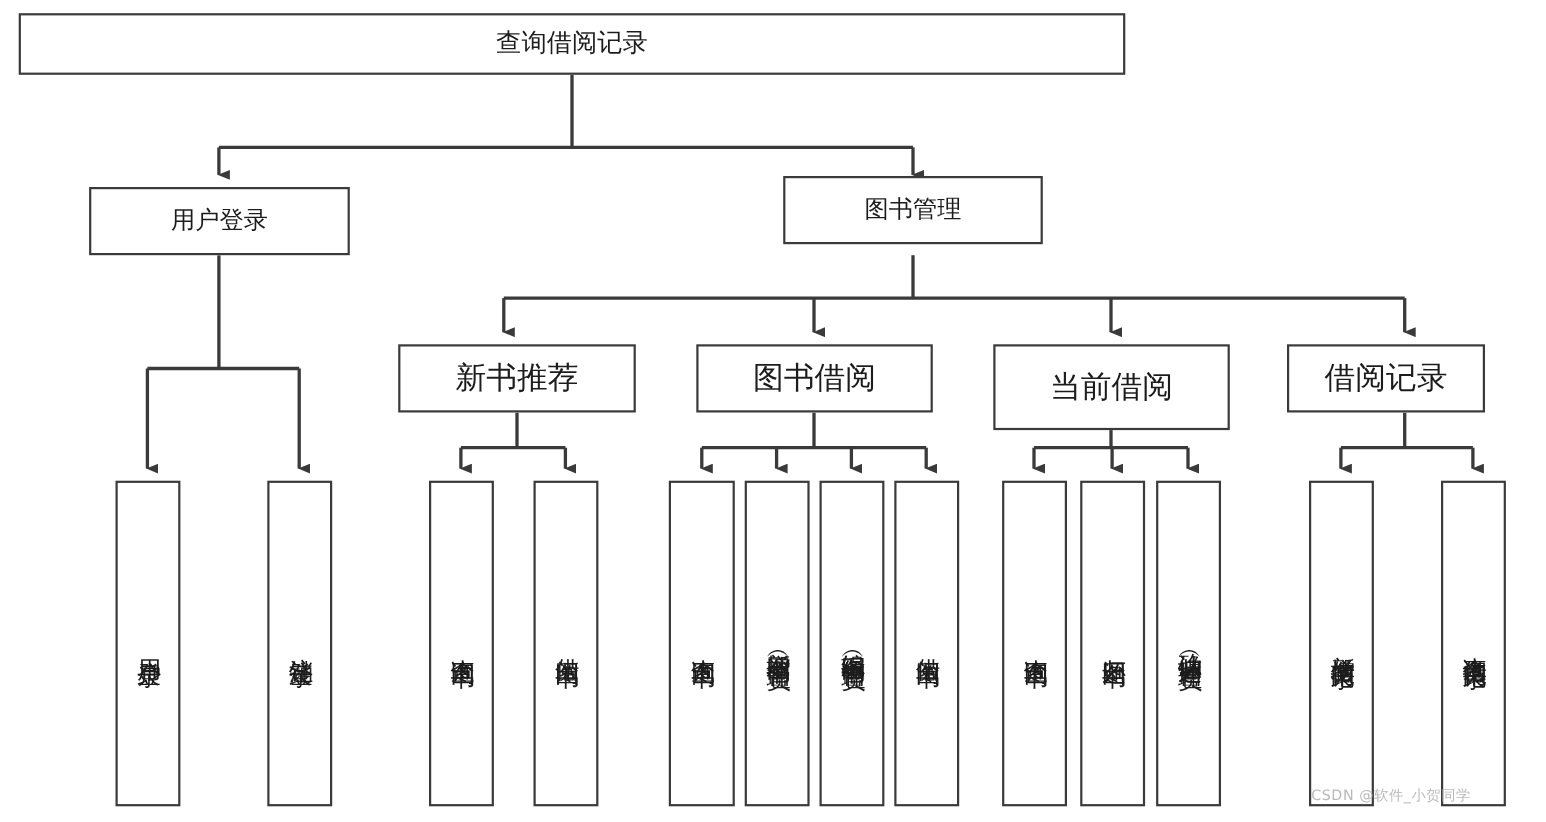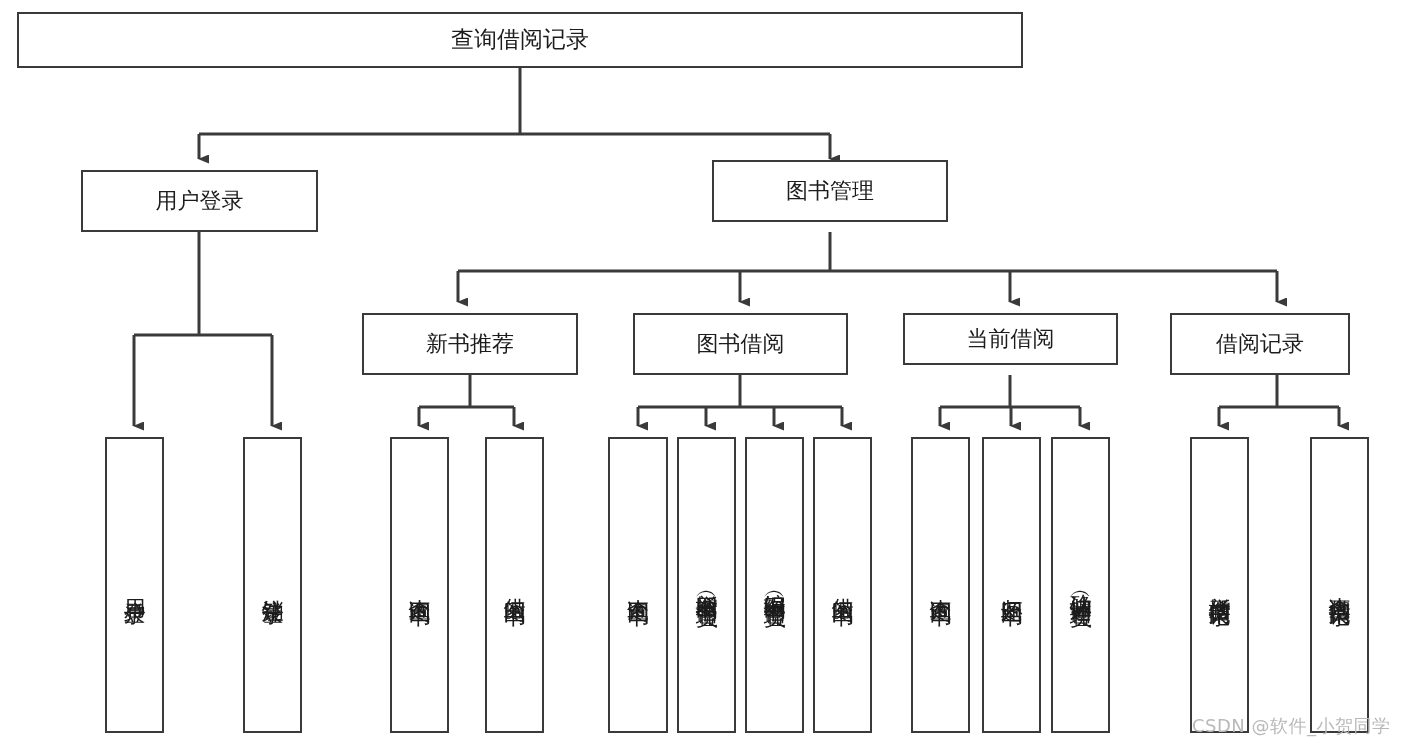--- a/index.html
+++ b/index.html
@@ -39,33 +39,33 @@
   }
   .node-label {
     color: #1c1c1c;
     font-family: "DejaVu Sans", "Liberation Sans", sans-serif;
     line-height: 1.12;
     text-align: center;
     white-space: pre;
   }
   .level1 .node-label { font-size: 23px; }
   .level2 .node-label { font-size: 22px; }
-  .level3 .node-label { font-size: 22px; }
+  .level3 .node-label { font-size: 28px; }
   .leaf .node-label {
     font-size: 22px;
     writing-mode: vertical-rl;
     text-orientation: upright;
     letter-spacing: 2px;
     white-space: normal;
     max-height: 270px;
   }
   .watermark {
     position: absolute;
     color: #b9b9b9;
-    font-size: 18px;
+    font-size: 13px;
     font-family: "DejaVu Sans", "Liberation Sans", sans-serif;
     white-space: nowrap;
     letter-spacing: 0.5px;
     pointer-events: none;
   }
 </style>
 </head>
 <body>
 
 <div id="diagram-root">
@@ -122,21 +122,21 @@
       </div>
       <div class="node-box level2" style="left: 712px; top: 160px; width: 236px; height: 62px;">
         <span class="node-label">图书管理</span>
       </div>
       <div class="node-box level3" style="left: 362px; top: 313px; width: 216px; height: 62px;">
         <span class="node-label">新书推荐</span>
       </div>
       <div class="node-box level3" style="left: 633px; top: 313px; width: 215px; height: 62px;">
         <span class="node-label">图书借阅</span>
       </div>
-      <div class="node-box level3" style="left: 903px; top: 313px; width: 215px; height: 52px;">
+      <div class="node-box level3" style="left: 903px; top: 313px; width: 215px; height: 78px;">
         <span class="node-label">当前借阅</span>
       </div>
       <div class="node-box level3" style="left: 1170px; top: 313px; width: 180px; height: 62px;">
         <span class="node-label">借阅记录</span>
       </div>
       <div class="node-box leaf" style="left: 105px; top: 437px; width: 59px; height: 296px;">
         <span class="node-label">用户登录</span>
       </div>
       <div class="node-box leaf" style="left: 243px; top: 437px; width: 59px; height: 296px;">
         <span class="node-label">注销登录</span>

